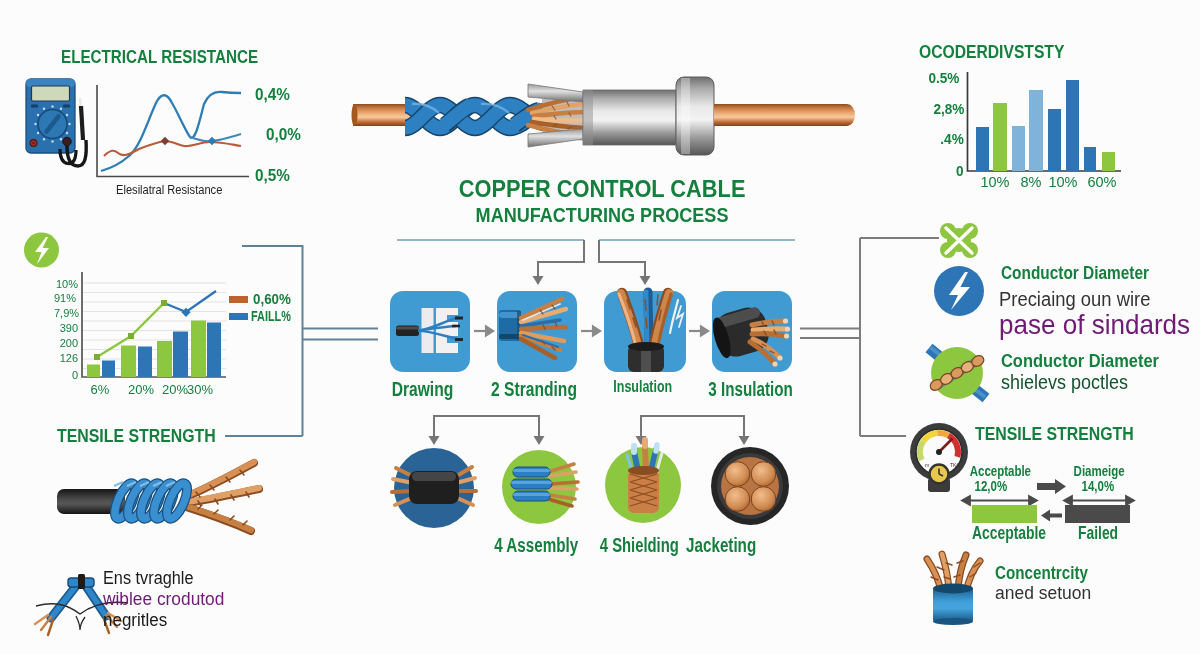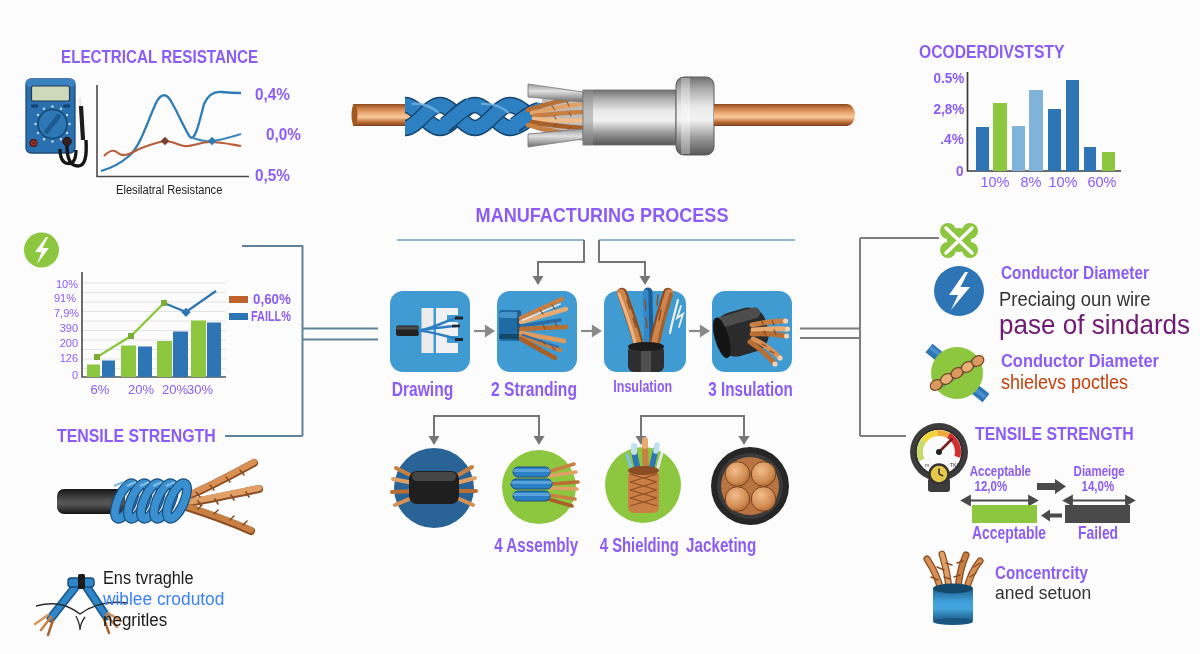--- a/index.html
+++ b/index.html
@@ -1,16 +1,16 @@
 <!DOCTYPE html>
 <html><head><meta charset="utf-8">
 <style>
 html,body{margin:0;padding:0;background:#fcfcfd}
 #c{position:relative;width:1200px;height:654px;overflow:hidden;background:#fcfcfd;font-family:"Liberation Sans",sans-serif}
-.t{position:absolute;white-space:nowrap;color:#8b5cf6;line-height:1.05}
+.t{position:absolute;white-space:nowrap;color:#15803d;line-height:1.05}
 .b{font-weight:bold}
 .ctr{text-align:center}
 .sx{display:inline-block;transform-origin:0 50%}
 .ctr .sx{transform-origin:50% 50%}
 .rt .sx{transform-origin:100% 50%}
 svg{position:absolute;left:0;top:0}
 </style></head>
 <body>
 <div id="c">
 <svg width="1200" height="654" viewBox="0 0 1200 654">
@@ -495,44 +495,45 @@
 <div class="t rt" style="left:54px;top:322.5px;font-size:11px;width:24px;text-align:right">390</div>
 <div class="t rt" style="left:54px;top:337.5px;font-size:11px;width:24px;text-align:right">200</div>
 <div class="t rt" style="left:54px;top:352.5px;font-size:11px;width:24px;text-align:right">126</div>
 <div class="t rt" style="left:54px;top:370px;font-size:11px;width:24px;text-align:right">0</div>
 <div class="t ctr" style="left:86px;top:383px;font-size:13px;width:28px">6%</div>
 <div class="t ctr" style="left:127px;top:383px;font-size:13px;width:28px">20%</div>
 <div class="t ctr" style="left:161px;top:383px;font-size:13px;width:28px">20%</div>
 <div class="t ctr" style="left:186px;top:383px;font-size:13px;width:28px">30%</div>
 <div class="t b" style="left:57px;top:425.5px;font-size:19px"><span class="sx" style="transform:scaleX(.835)">TENSILE STRENGTH</span></div>
 <div class="t" style="left:103px;top:569px;font-size:17.5px;color:#1a1a1a"><span class="sx" style="transform:scaleX(.93)">Ens tvraghle</span></div>
-<div class="t" style="left:103px;top:590px;font-size:17.5px;color:#3b82f6"><span class="sx" style="transform:scaleX(.99)">wiblee crodutod</span></div>
+<div class="t" style="left:103px;top:590px;font-size:17.5px;color:#701a75"><span class="sx" style="transform:scaleX(.99)">wiblee crodutod</span></div>
 <div class="t" style="left:103px;top:611px;font-size:17.5px;color:#1a1a1a"><span class="sx" style="transform:scaleX(.97)">negritles</span></div>
+<div class="t b ctr" style="left:352px;top:176px;width:500px;font-size:24.5px"><span class="sx" style="transform:scaleX(.89)">COPPER CONTROL CABLE</span></div>
 <div class="t b ctr" style="left:352px;top:203.5px;width:500px;font-size:21px"><span class="sx" style="transform:scaleX(.86)">MANUFACTURING PROCESS</span></div>
 <div class="t b ctr" style="left:372px;top:378.5px;width:100px;font-size:20px"><span class="sx" style="transform:scaleX(.78)">Drawing</span></div>
 <div class="t b ctr" style="left:479px;top:378.5px;width:100px;font-size:20px"><span class="sx" style="transform:scaleX(.78)">2 Stranding</span></div>
 <div class="t b ctr" style="left:593px;top:378.5px;width:100px;font-size:16px"><span class="sx" style="transform:scaleX(.78)">Insulation</span></div>
 <div class="t b ctr" style="left:695px;top:378.5px;width:100px;font-size:20px"><span class="sx" style="transform:scaleX(.76)">3 Insulation</span></div>
 <div class="t b ctr" style="left:481px;top:535px;width:100px;font-size:20px"><span class="sx" style="transform:scaleX(.76)">4 Assembly</span></div>
 <div class="t b ctr" style="left:586px;top:535px;width:100px;font-size:20px"><span class="sx" style="transform:scaleX(.74)">4 Shielding</span></div>
 <div class="t b ctr" style="left:671px;top:535px;width:100px;font-size:20px"><span class="sx" style="transform:scaleX(.76)">Jacketing</span></div>
 <div class="t b" style="left:919px;top:41.5px;font-size:18.5px"><span class="sx" style="transform:scaleX(.847)">OCODERDIVSTSTY</span></div>
-<div class="t b rt" style="left:924px;top:69.5px;font-size:15.5px;width:40px;text-align:right"><span class="sx" style="transform:scaleX(.875)">0.5%</span></div>
+<div class="t b rt" style="left:924px;top:69.5px;font-size:15.5px;width:40px;"><span class="sx" style="transform:scaleX(.875)">0.5%</span></div>
 <div class="t b rt" style="left:924px;top:100.5px;font-size:15.5px;width:40px;text-align:right"><span class="sx" style="transform:scaleX(.875)">2,8%</span></div>
 <div class="t b rt" style="left:924px;top:130.5px;font-size:15.5px;width:40px;text-align:right"><span class="sx" style="transform:scaleX(.875)">.4%</span></div>
 <div class="t b rt" style="left:924px;top:162.5px;font-size:15.5px;width:40px;text-align:right"><span class="sx" style="transform:scaleX(.875)">0</span></div>
 <div class="t ctr" style="left:977px;top:175px;font-size:14.5px;width:36px">10%</div>
 <div class="t ctr" style="left:1013px;top:175px;font-size:14.5px;width:36px">8%</div>
 <div class="t ctr" style="left:1045px;top:175px;font-size:14.5px;width:36px">10%</div>
 <div class="t ctr" style="left:1084px;top:175px;font-size:14.5px;width:36px">60%</div>
 <div class="t b" style="left:1001px;top:263.5px;font-size:18px"><span class="sx" style="transform:scaleX(.855)">Conductor Diameter</span></div>
 <div class="t" style="left:999px;top:288.5px;font-size:20px;color:#333"><span class="sx" style="transform:scaleX(.92)">Preciaing oun wire</span></div>
 <div class="t" style="left:999px;top:309.5px;font-size:28px;color:#701a75"><span class="sx" style="transform:scaleX(.93)">pase of sindards</span></div>
 <div class="t b" style="left:1001px;top:351px;font-size:19px"><span class="sx" style="transform:scaleX(.865)">Conductor Diameter</span></div>
-<div class="t" style="left:1001px;top:371.5px;font-size:20px;color:#c2410c"><span class="sx" style="transform:scaleX(.9)">shielevs poctles</span></div>
+<div class="t" style="left:1001px;top:371.5px;font-size:20px;color:#14532d"><span class="sx" style="transform:scaleX(.9)">shielevs poctles</span></div>
 <div class="t b" style="left:975px;top:423.5px;font-size:19px"><span class="sx" style="transform:scaleX(.835)">TENSILE STRENGTH</span></div>
 <div class="t b ctr" style="left:963px;top:464px;font-size:14px;width:72px"><span class="sx" style="transform:scaleX(.82)">Acceptable</span></div>
 <div class="t b ctr" style="left:963px;top:478.5px;font-size:14px;width:56px"><span class="sx" style="transform:scaleX(.82)">12,0%</span></div>
 <div class="t b ctr" style="left:1063px;top:464px;font-size:14px;width:72px"><span class="sx" style="transform:scaleX(.82)">Diameige</span></div>
 <div class="t b ctr" style="left:1070px;top:478.5px;font-size:14px;width:56px"><span class="sx" style="transform:scaleX(.82)">14,0%</span></div>
 <div class="t b" style="left:972px;top:522.5px;font-size:19px"><span class="sx" style="transform:scaleX(.73)">Acceptable</span></div>
 <div class="t b" style="left:1078px;top:522.5px;font-size:19px"><span class="sx" style="transform:scaleX(.73)">Failed</span></div>
 <div class="t b" style="left:995px;top:562.5px;font-size:19px"><span class="sx" style="transform:scaleX(.8)">Concentrcity</span></div>
 <div class="t" style="left:995px;top:583.5px;font-size:18px;color:#333"><span class="sx" style="transform:scaleX(.97)">aned setuon</span></div>
 </div>

